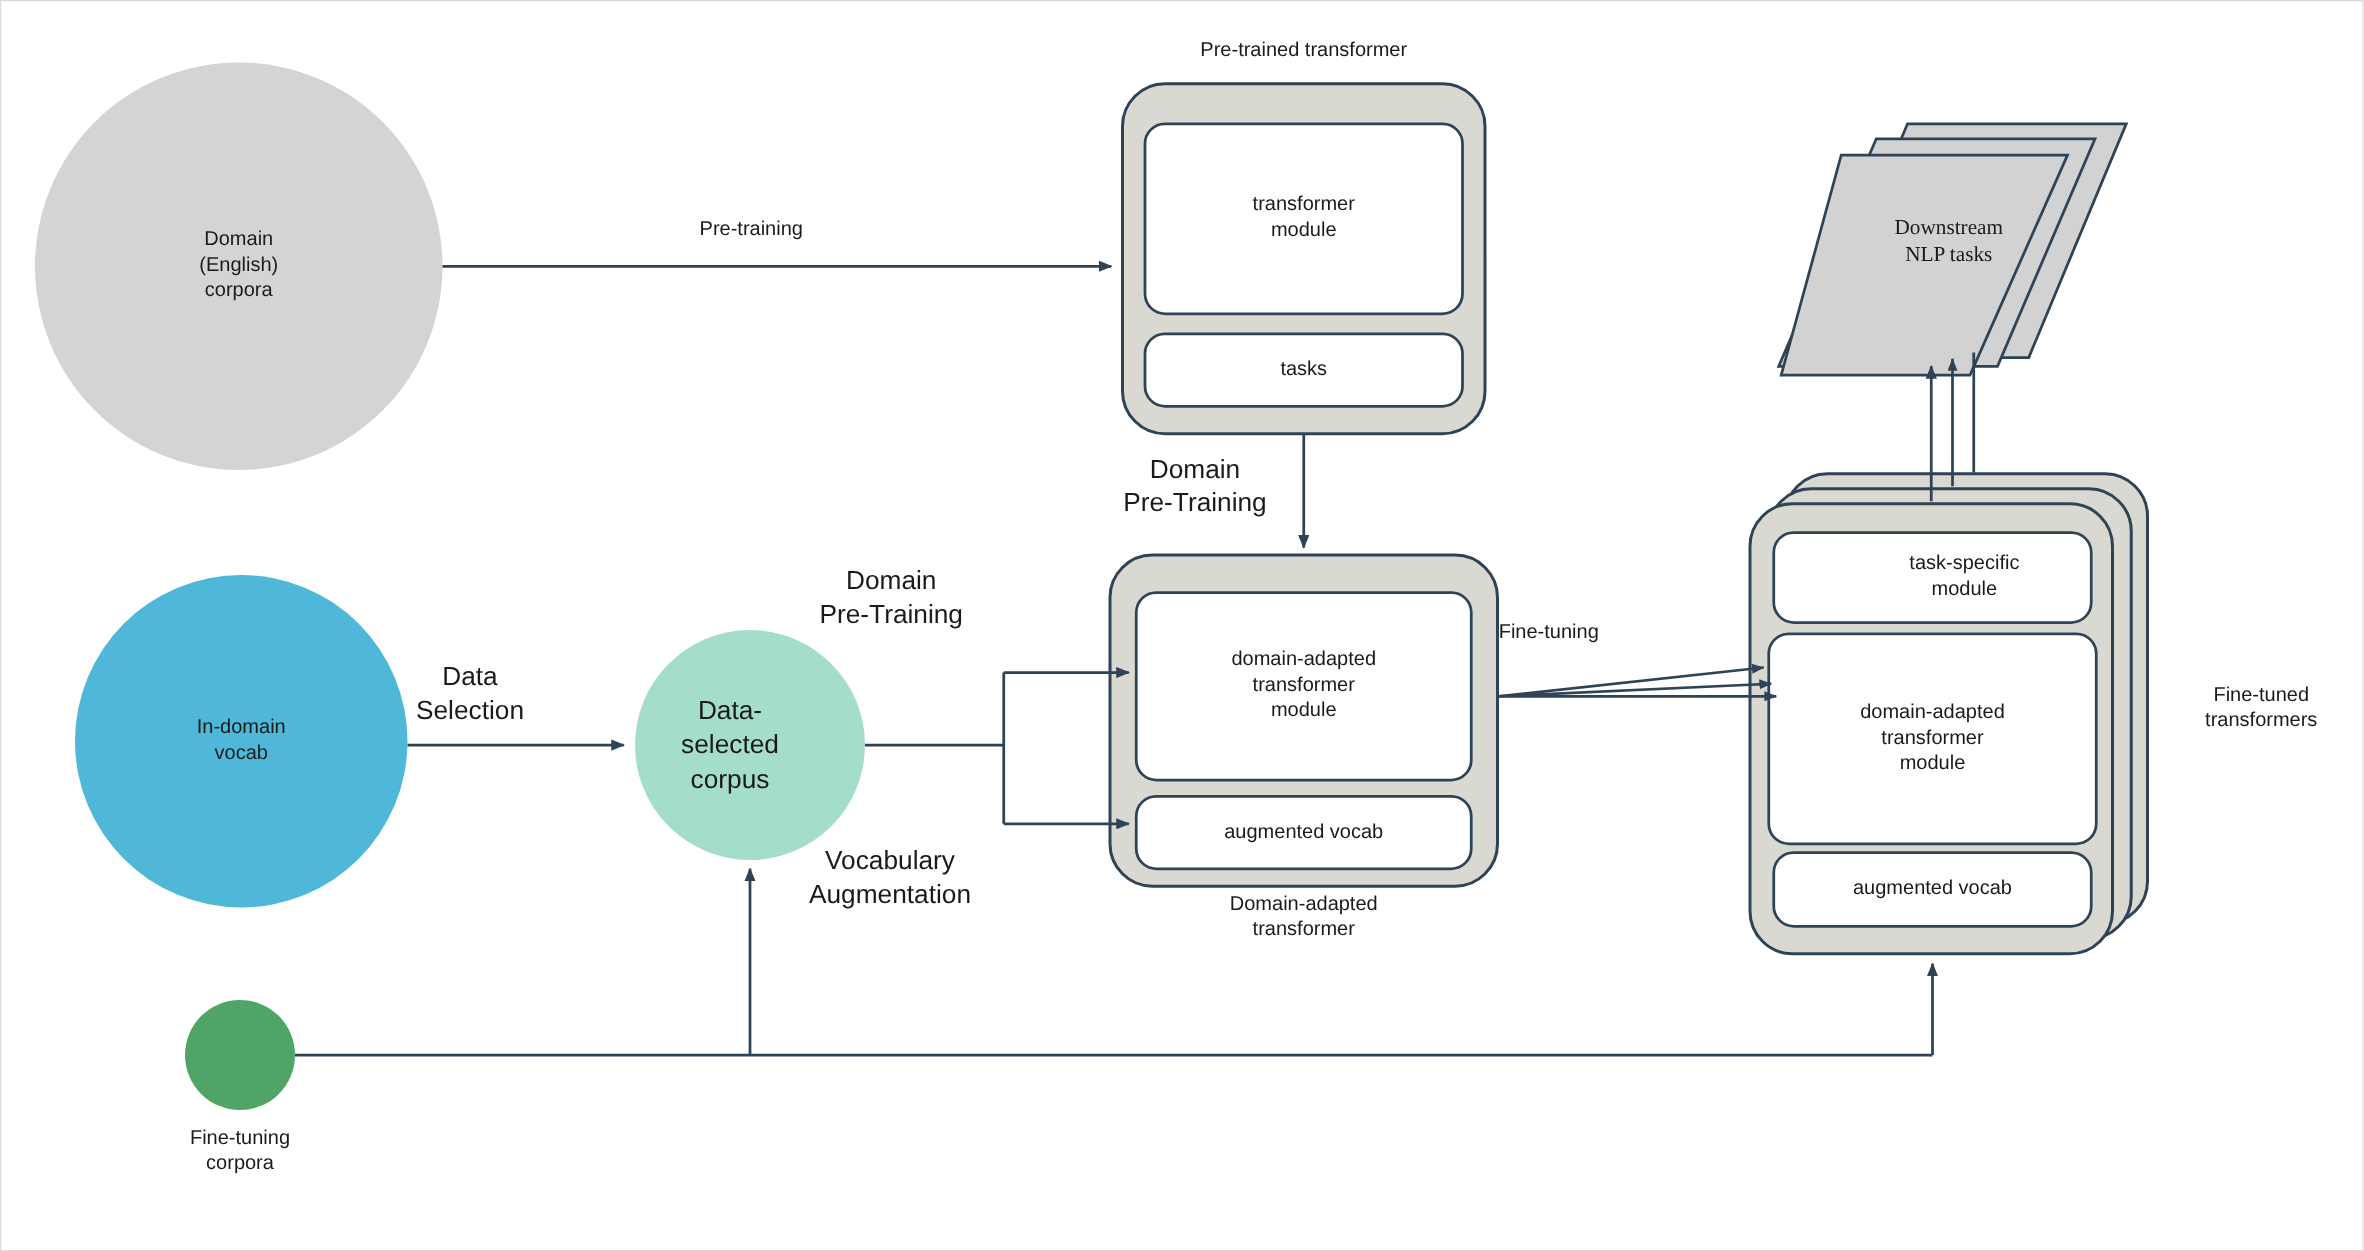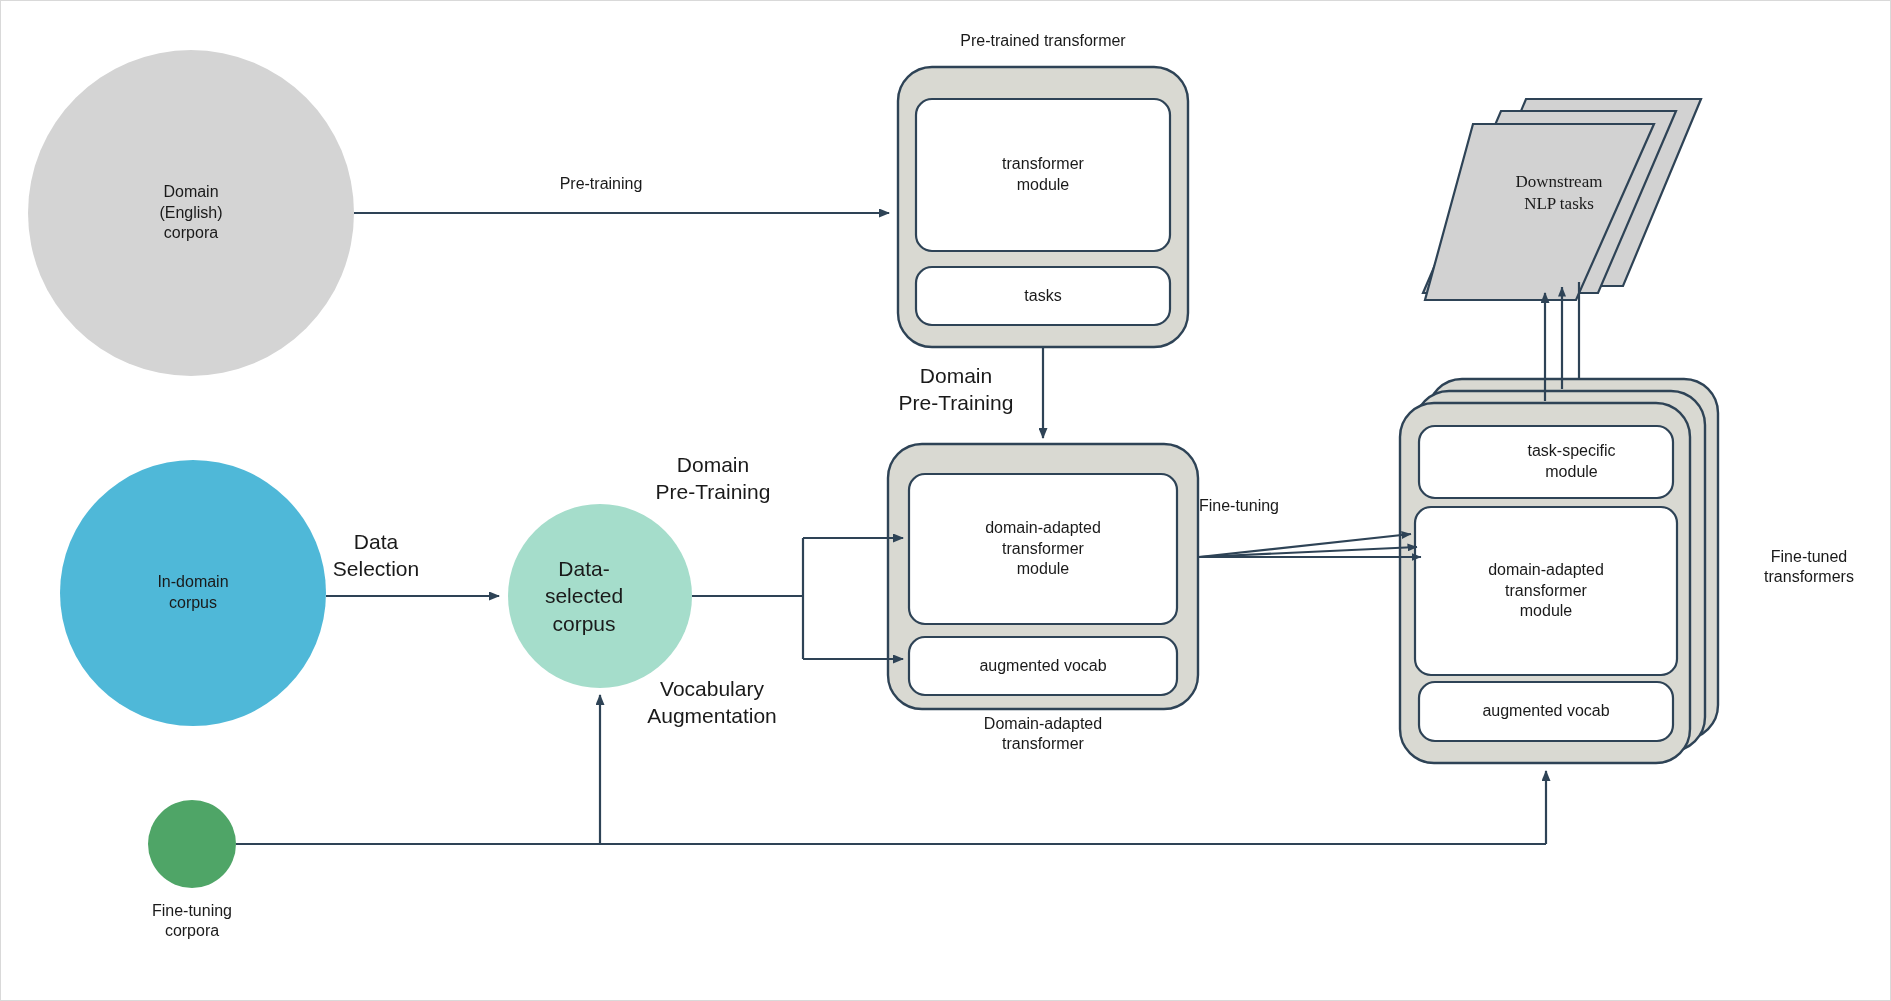--- a/index.html
+++ b/index.html
@@ -104,21 +104,21 @@
   </svg>
 
   <div class="circ" style="left:27px;top:49px;width:326px;height:326px;">
     <span class="t22">Domain
 (English)
 corpora</span>
   </div>
 
   <div class="circ" style="left:59px;top:459px;width:266px;height:266px;">
     <span class="t22">In-domain
-corpus</span>
+vocab</span>
   </div>
 
   <div class="circ" style="left:491px;top:503px;width:184px;height:184px;">
     <span class="t21">Data-
 selected
 corpus</span>
   </div>
 
   <div class="lbl t22" style="left:71px;top:900px;width:240px;">Fine-tuning
 corpora</div>

